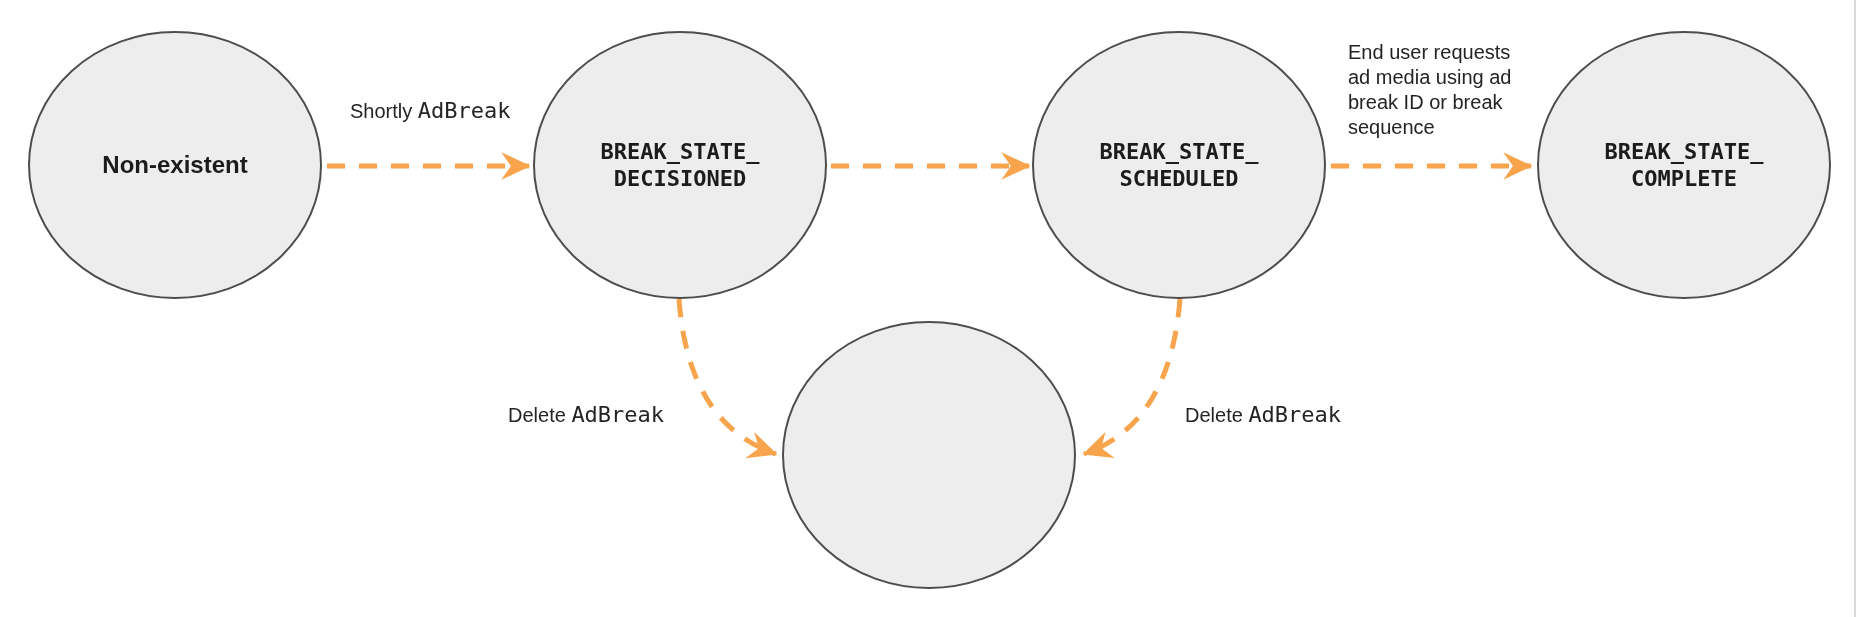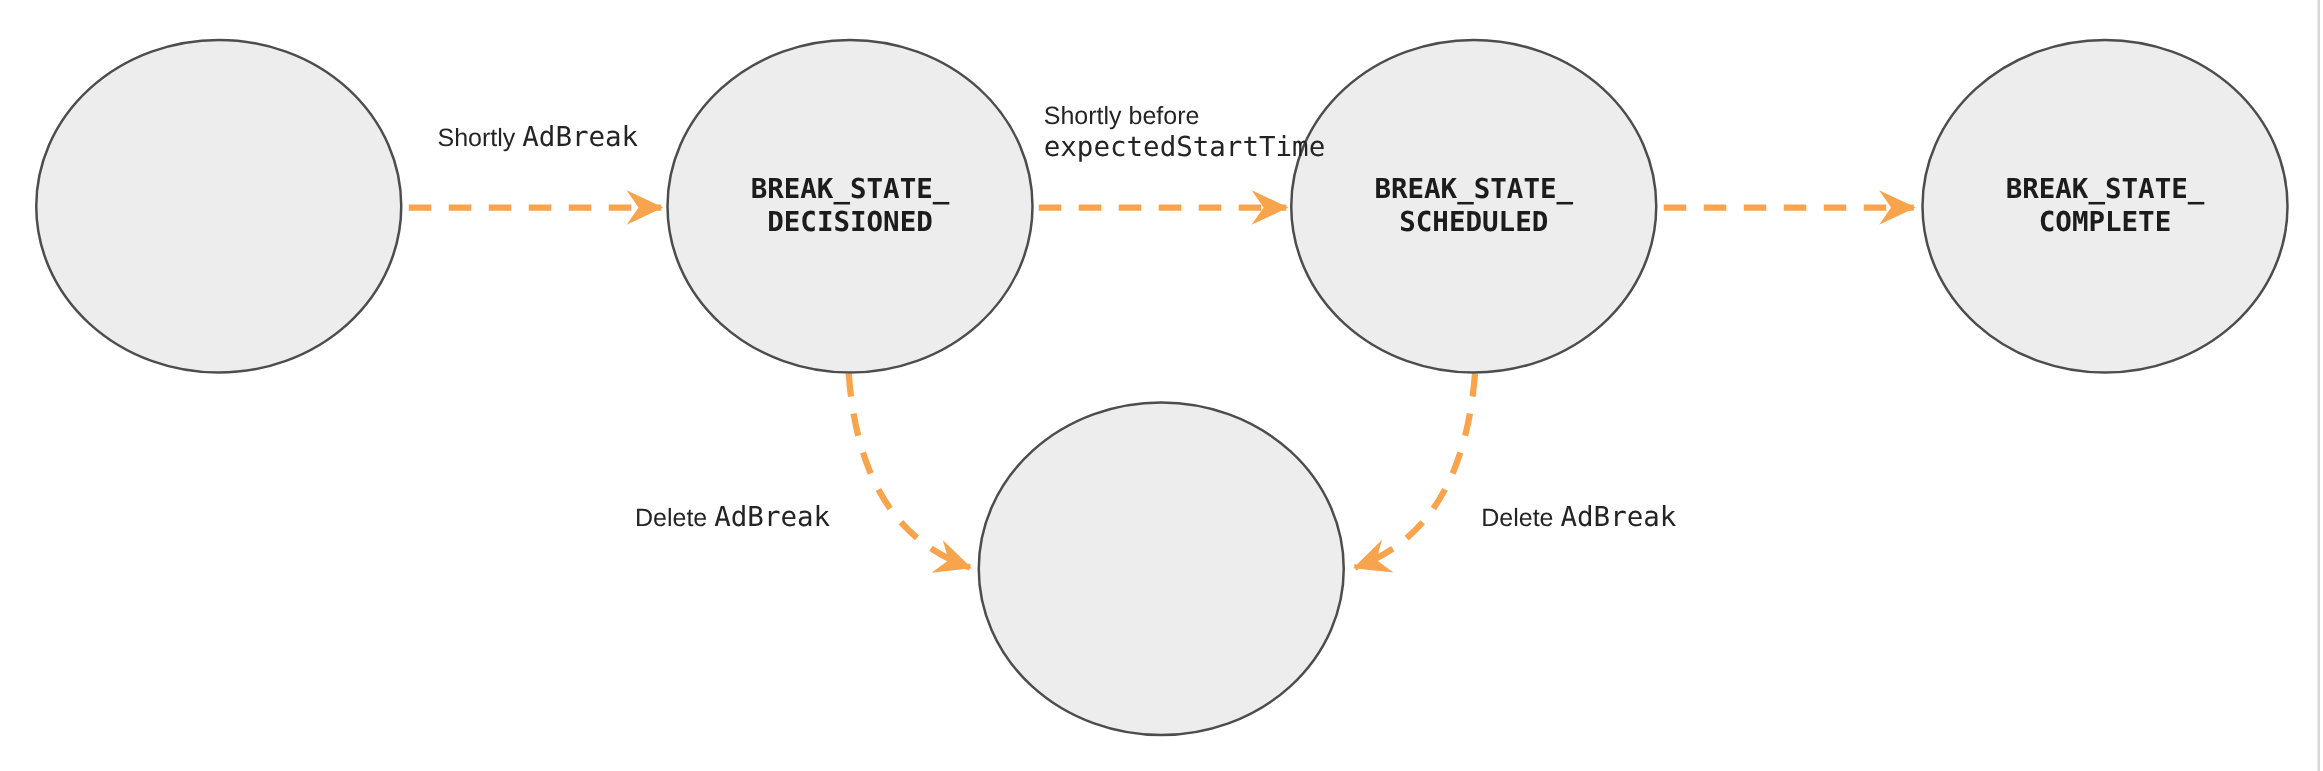--- a/index.html
+++ b/index.html
@@ -86,40 +86,46 @@
     <path class="edge-path" d="M 679,299 Q 688,424 776,454" marker-end="url(#arrowhead)" stroke="#f8a44c"></path>
     <path class="edge-path" d="M 1180,299 Q 1170,424 1084,454" marker-end="url(#arrowhead)" stroke="#f8a44c"></path>
 
     <ellipse class="node-ellipse" cx="175" cy="165" rx="146" ry="133" fill="#ededed"></ellipse>
     <ellipse class="node-ellipse" cx="680" cy="165" rx="146" ry="133" fill="#ededed"></ellipse>
     <ellipse class="node-ellipse" cx="1179" cy="165" rx="146" ry="133" fill="#ededed"></ellipse>
     <ellipse class="node-ellipse" cx="1684" cy="165" rx="146" ry="133" fill="#ededed"></ellipse>
     <ellipse class="node-ellipse" cx="929" cy="455" rx="146" ry="133" fill="#ededed"></ellipse>
   </svg>
 
+  <div class="node-label" style="left:29px; top:32px;">
+    <span class="plain">Non-existent</span>
+  </div>
 
   <div class="node-label" style="left:534px; top:32px;">
     <span class="code-line">BREAK_STATE_</span>
     <span class="code-line">DECISIONED</span>
   </div>
 
   <div class="node-label" style="left:1033px; top:32px;">
     <span class="code-line">BREAK_STATE_</span>
     <span class="code-line">SCHEDULED</span>
   </div>
 
   <div class="node-label" style="left:1538px; top:32px;">
     <span class="code-line">BREAK_STATE_</span>
     <span class="code-line">COMPLETE</span>
   </div>
 
 
   <div class="edge-label" style="left:350px; top:98px;"><span>Shortly </span><span class="code">AdBreak</span></div>
 
-  <div class="edge-label" style="left:835px; top:80px;"><span>Shortly before</span><br><span class="code">expectedStartTime</span></div>
 
+  <div class="edge-label multiline" style="left:1348px; top:40px; width:185px;"><span>End user requests</span>
+    <span>ad media using ad</span>
+    <span>break ID or break</span>
+    <span>sequence</span></div>
 
   <div class="edge-label" style="left:508px; top:402px;"><span>Delete </span><span class="code">AdBreak</span></div>
 
   <div class="edge-label" style="left:1185px; top:402px;"><span>Delete </span><span class="code">AdBreak</span></div>
 
   <div class="page-right-border"></div>
 </div>
 
 </body></html>

